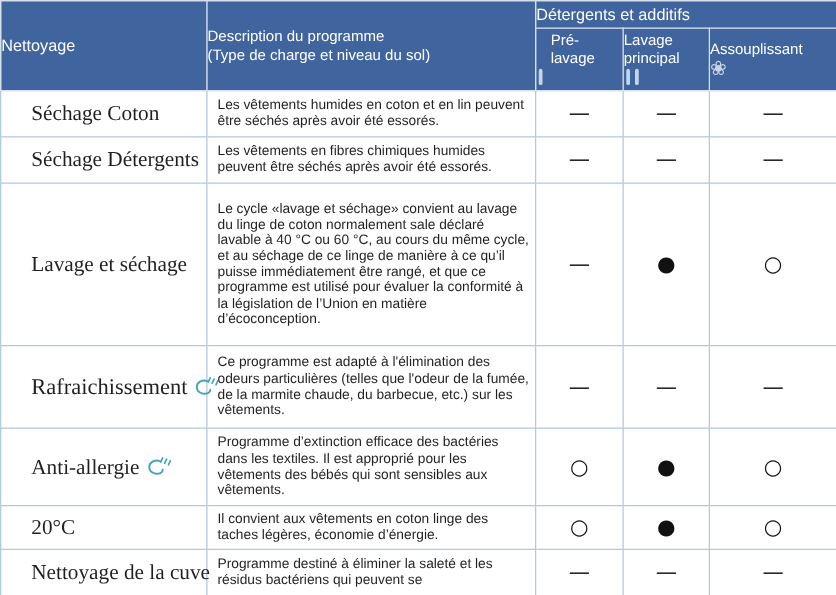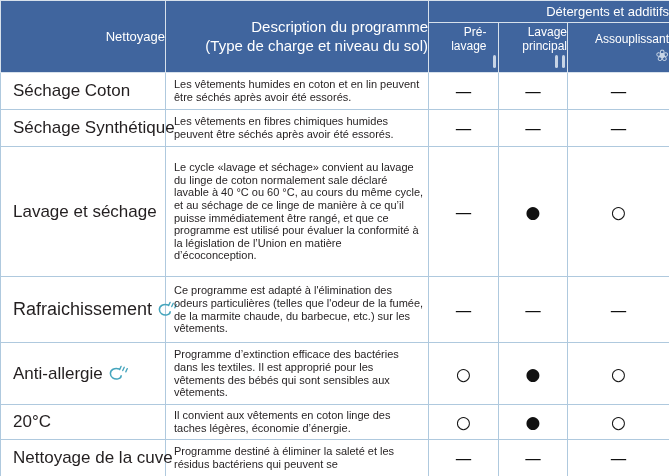--- a/index.html
+++ b/index.html
@@ -10,36 +10,36 @@
   table{border-collapse:collapse;table-layout:fixed;width:669px;}
   col.c-prog{width:165px;}
   col.c-desc{width:263px;}
   col.c-pre{width:70px;}
   col.c-main{width:69px;}
   col.c-soft{width:102px;}
 
   
   thead th{
     background:#40659E;color:#FFFFFF;font-weight:normal;
-    border:1px solid #D7E1EC;text-align:right;vertical-align:middle;
+    border:1px solid #D7E1EC;text-align:left;vertical-align:middle;
     font-size:13px;padding:0;
   }
   thead tr.h1{height:22px;}
   thead tr.h2{height:50px;}
-  .hdr-desc-l1,.hdr-desc-l2{line-height:1.25;font-size:15px;}
+  .hdr-desc-l1,.hdr-desc-l2{line-height:1.25;font-size:12px;}
   .sub-label{font-size:12px;line-height:1.15;margin-top:2px;}
   .sub-label .narrow{width:46px;margin:0 auto;}
   .bar{display:inline-block;width:3px;height:13px;background:#C7D4E5;border-radius:1.5px;margin:2px 2px 0 2px;}
   .flower{font-size:16px;line-height:1;color:#C7D4E5;display:block;margin-top:1px;}
 
   
   tbody td{
     border:1px solid #AFC9DE;background:#fff;vertical-align:middle;padding:0;
   }
-  td.prog{font-size:17px;padding-left:12px;white-space:nowrap;}
+  td.prog{font-size:17px;padding-left:24px;white-space:nowrap;font-family:Liberation Serif, serif;}
   td.prog.sm{font-size:18px;}
   td.desc{font-size:11px;line-height:1.14;padding:2px 4px 2px 8px;}
   td.sym{text-align:center;font-size:17px;color:#111;font-family:"DejaVu Sans",sans-serif;}
   tr.r1{height:37px;}  tr.r2{height:37px;}  tr.r3{height:130px;}
   tr.r4{height:66px;}  tr.r5{height:62px;}  tr.r6{height:35px;}  tr.r7{height:37px;}
   .steam-svg{vertical-align:-3px;margin-left:4px;}
 </style>
 </head>
 <body>
 
@@ -81,21 +81,21 @@
 
     <tr class="r1">
       <td class="prog"><span>Séchage Coton</span></td>
       <td class="desc">Les vêtements humides en coton et en lin peuvent être séchés après avoir été essorés.</td>
       <td class="sym">—</td>
       <td class="sym">—</td>
       <td class="sym">—</td>
     </tr>
 
     <tr class="r2">
-      <td class="prog"><span>Séchage Synthétique</span></td>
+      <td class="prog"><span>Séchage Détergents</span></td>
       <td class="desc">Les vêtements en fibres chimiques humides peuvent être séchés après avoir été essorés.</td>
       <td class="sym">—</td>
       <td class="sym">—</td>
       <td class="sym">—</td>
     </tr>
 
     <tr class="r3">
       <td class="prog"><span>Lavage et séchage</span></td>
       <td class="desc">Le cycle «lavage et séchage» convient au lavage du linge de coton normalement sale déclaré lavable à 40 °C ou 60 °C, au cours du même cycle, et au séchage de ce linge de manière à ce qu’il puisse immédiatement être rangé, et que ce programme est utilisé pour évaluer la conformité à la législation de l’Union en matière d’écoconception.</td>
       <td class="sym">—</td>

